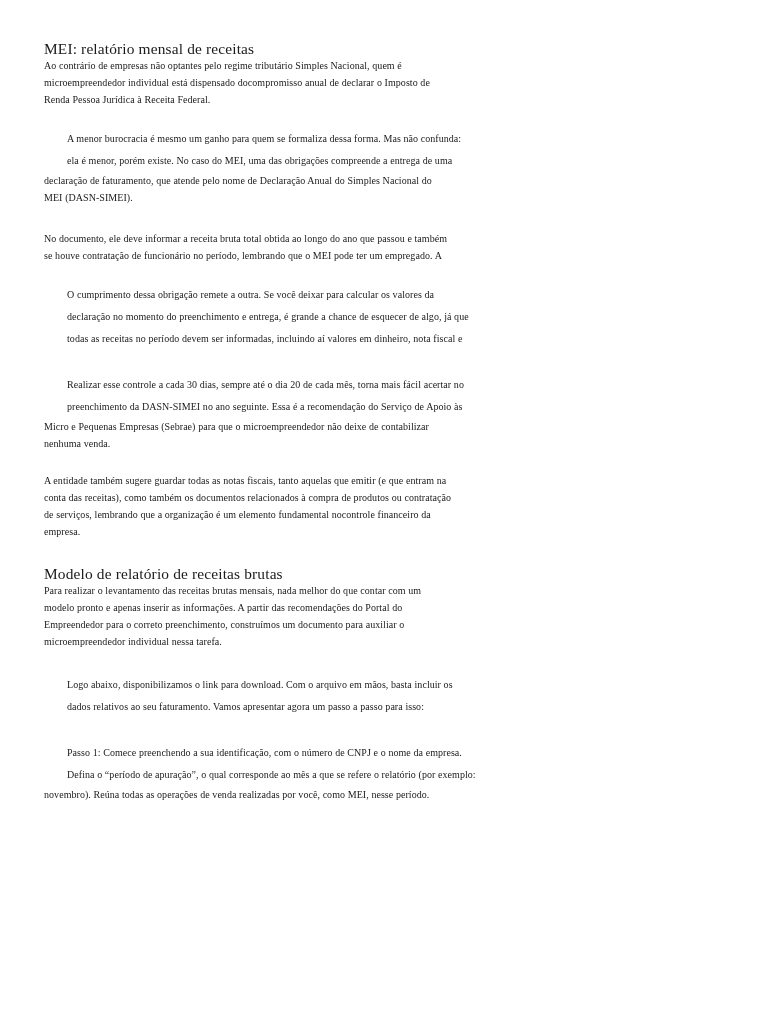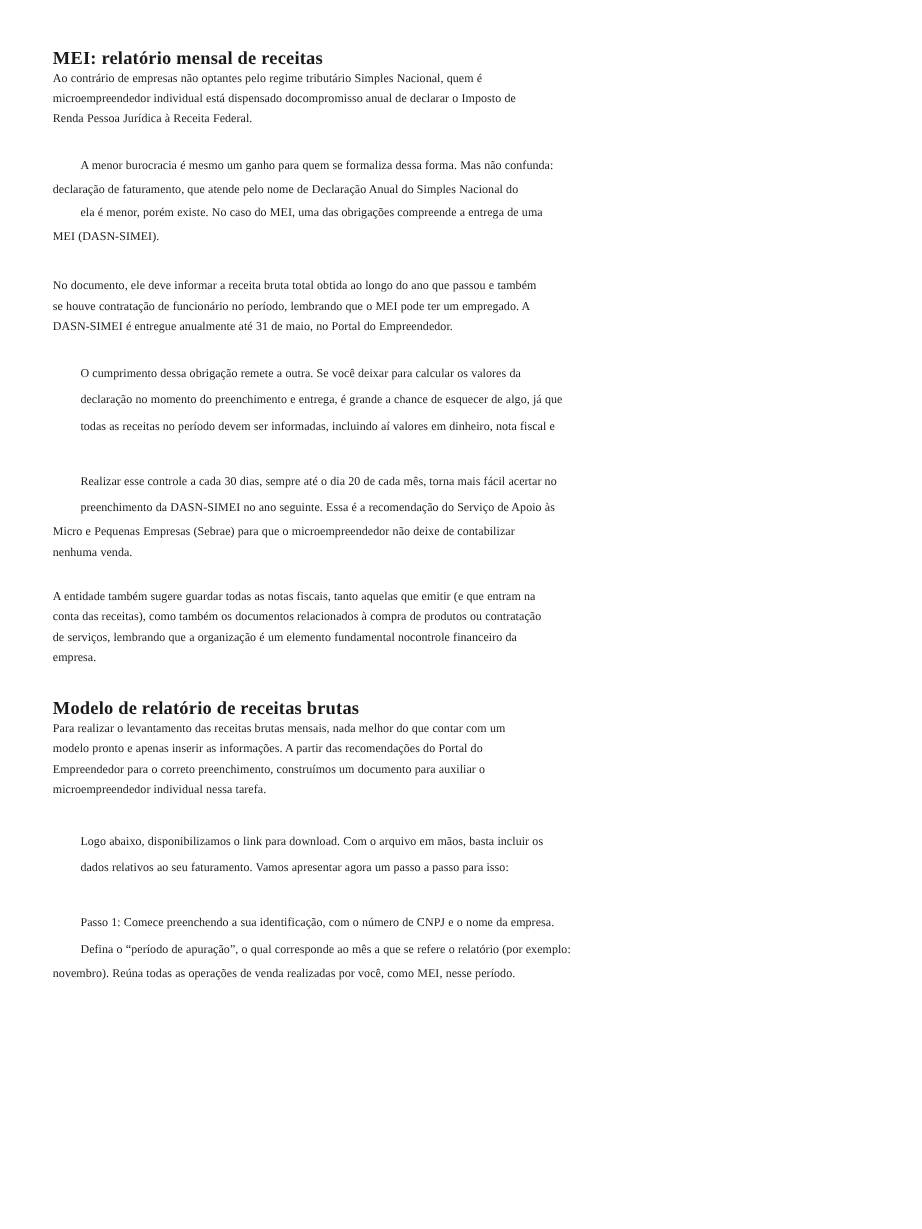--- a/index.html
+++ b/index.html
@@ -21,21 +21,21 @@
     width: 768px;
     height: 1024px;
     box-sizing: border-box;
     padding: 40px 43px 0 44px;
   }
   .doc-block {
     width: 682px;
   }
   h1.doc-heading {
     font-size: 15.4px;
-    font-weight: bold;
+    font-weight: normal;
     line-height: 17px;
     margin: 0;
     padding: 0;
     letter-spacing: 0.01em;
   }
   p.doc-para {
     font-size: 10px;
     line-height: 17px;
     margin: 0;
     padding: 0;
@@ -72,31 +72,30 @@
     <p class="doc-para">
       <span class="ln tight">Ao contrário de empresas não optantes pelo regime tributário Simples Nacional, quem é</span>
       <span class="ln tight">microempreendedor individual está dispensado docompromisso anual de declarar o Imposto de</span>
       <span class="ln tight">Renda Pessoa Jurídica à Receita Federal.</span>
     </p>
 
     <div class="gap-para-md"></div>
 
     <p class="doc-para">
       <span class="ln loose">A menor burocracia é mesmo um ganho para quem se formaliza dessa forma. Mas não confunda:</span>
+      <span class="ln loose">ela é menor, porém existe. No caso do MEI, uma das obrigações compreende a entrega de uma</span>
       <span class="ln tight">declaração de faturamento, que atende pelo nome de Declaração Anual do Simples Nacional do</span>
-      <span class="ln loose">ela é menor, porém existe. No caso do MEI, uma das obrigações compreende a entrega de uma</span>
       <span class="ln tight">MEI (DASN-SIMEI).</span>
     </p>
 
     <div class="gap-para-lg"></div>
 
     <p class="doc-para">
       <span class="ln tight">No documento, ele deve informar a receita bruta total obtida ao longo do ano que passou e também</span>
       <span class="ln tight">se houve contratação de funcionário no período, lembrando que o MEI pode ter um empregado. A</span>
-      <span class="ln tight">DASN-SIMEI é entregue anualmente até 31 de maio, no Portal do Empreendedor.</span>
     </p>
 
     <div class="gap-para-md"></div>
 
     <p class="doc-para">
       <span class="ln loose">O cumprimento dessa obrigação remete a outra. Se você deixar para calcular os valores da</span>
       <span class="ln loose">declaração no momento do preenchimento e entrega, é grande a chance de esquecer de algo, já que</span>
       <span class="ln loose">todas as receitas no período devem ser informadas, incluindo aí valores em dinheiro, nota fiscal e</span>
     </p>
 

